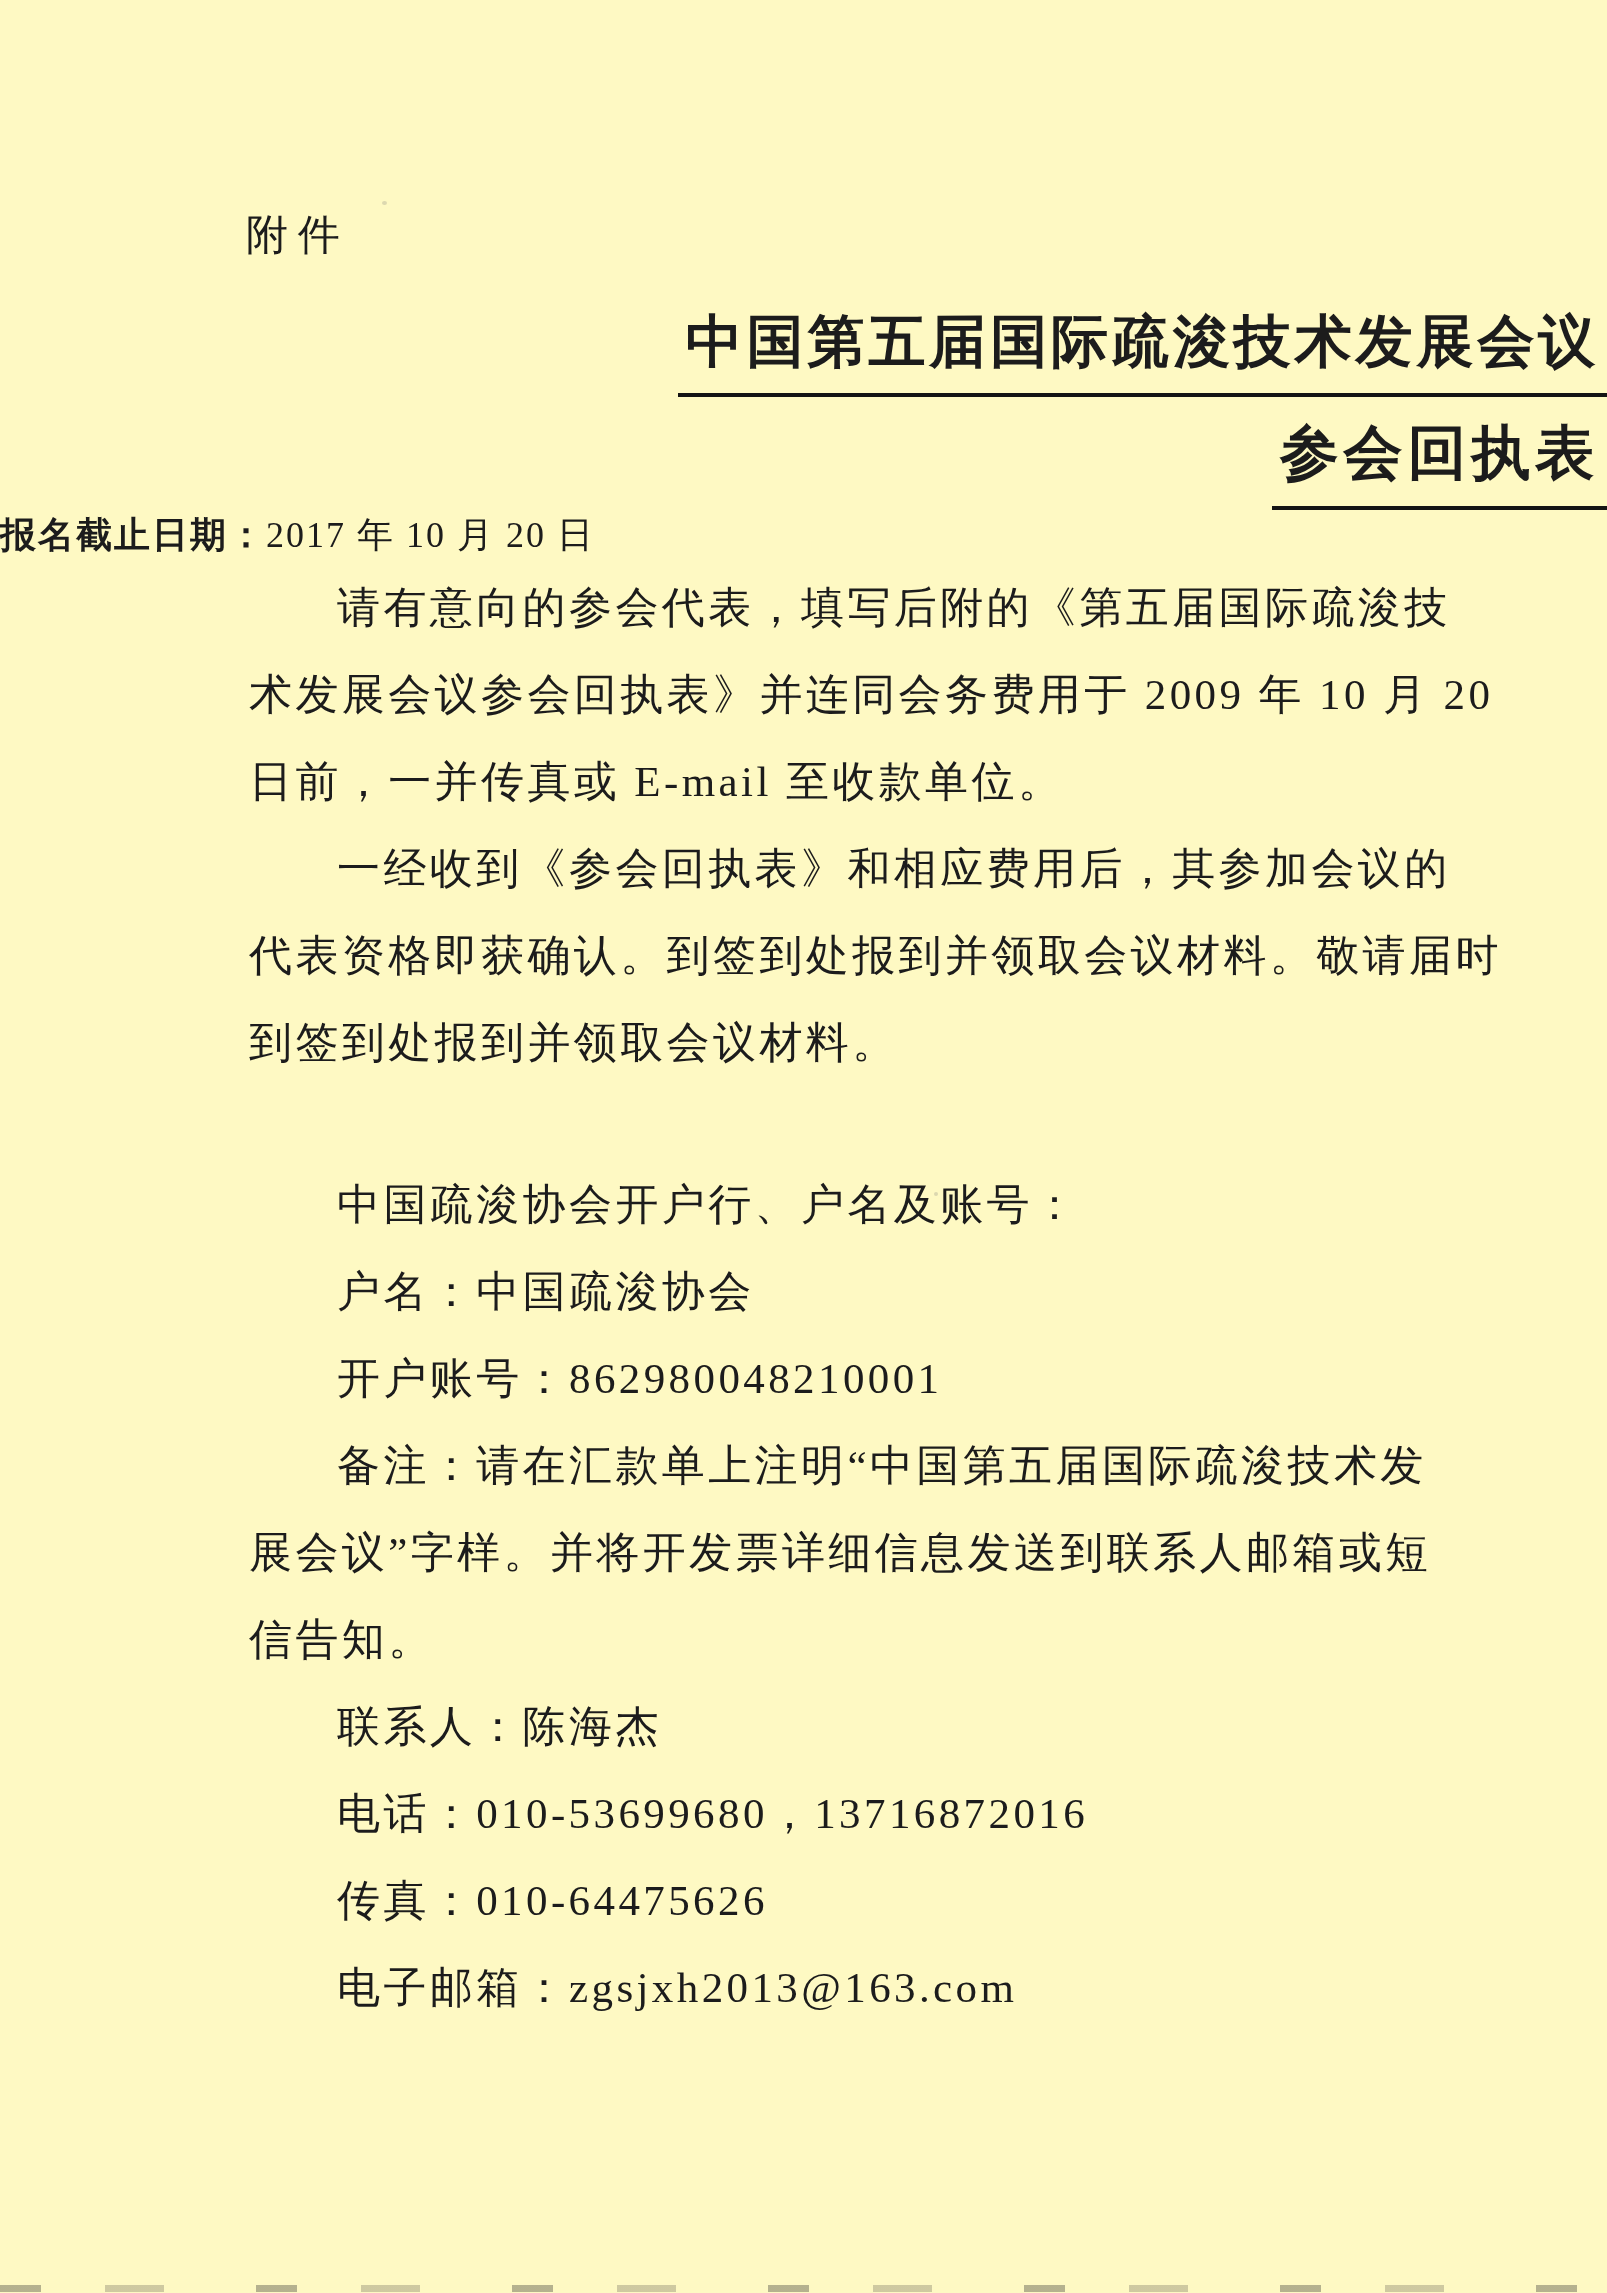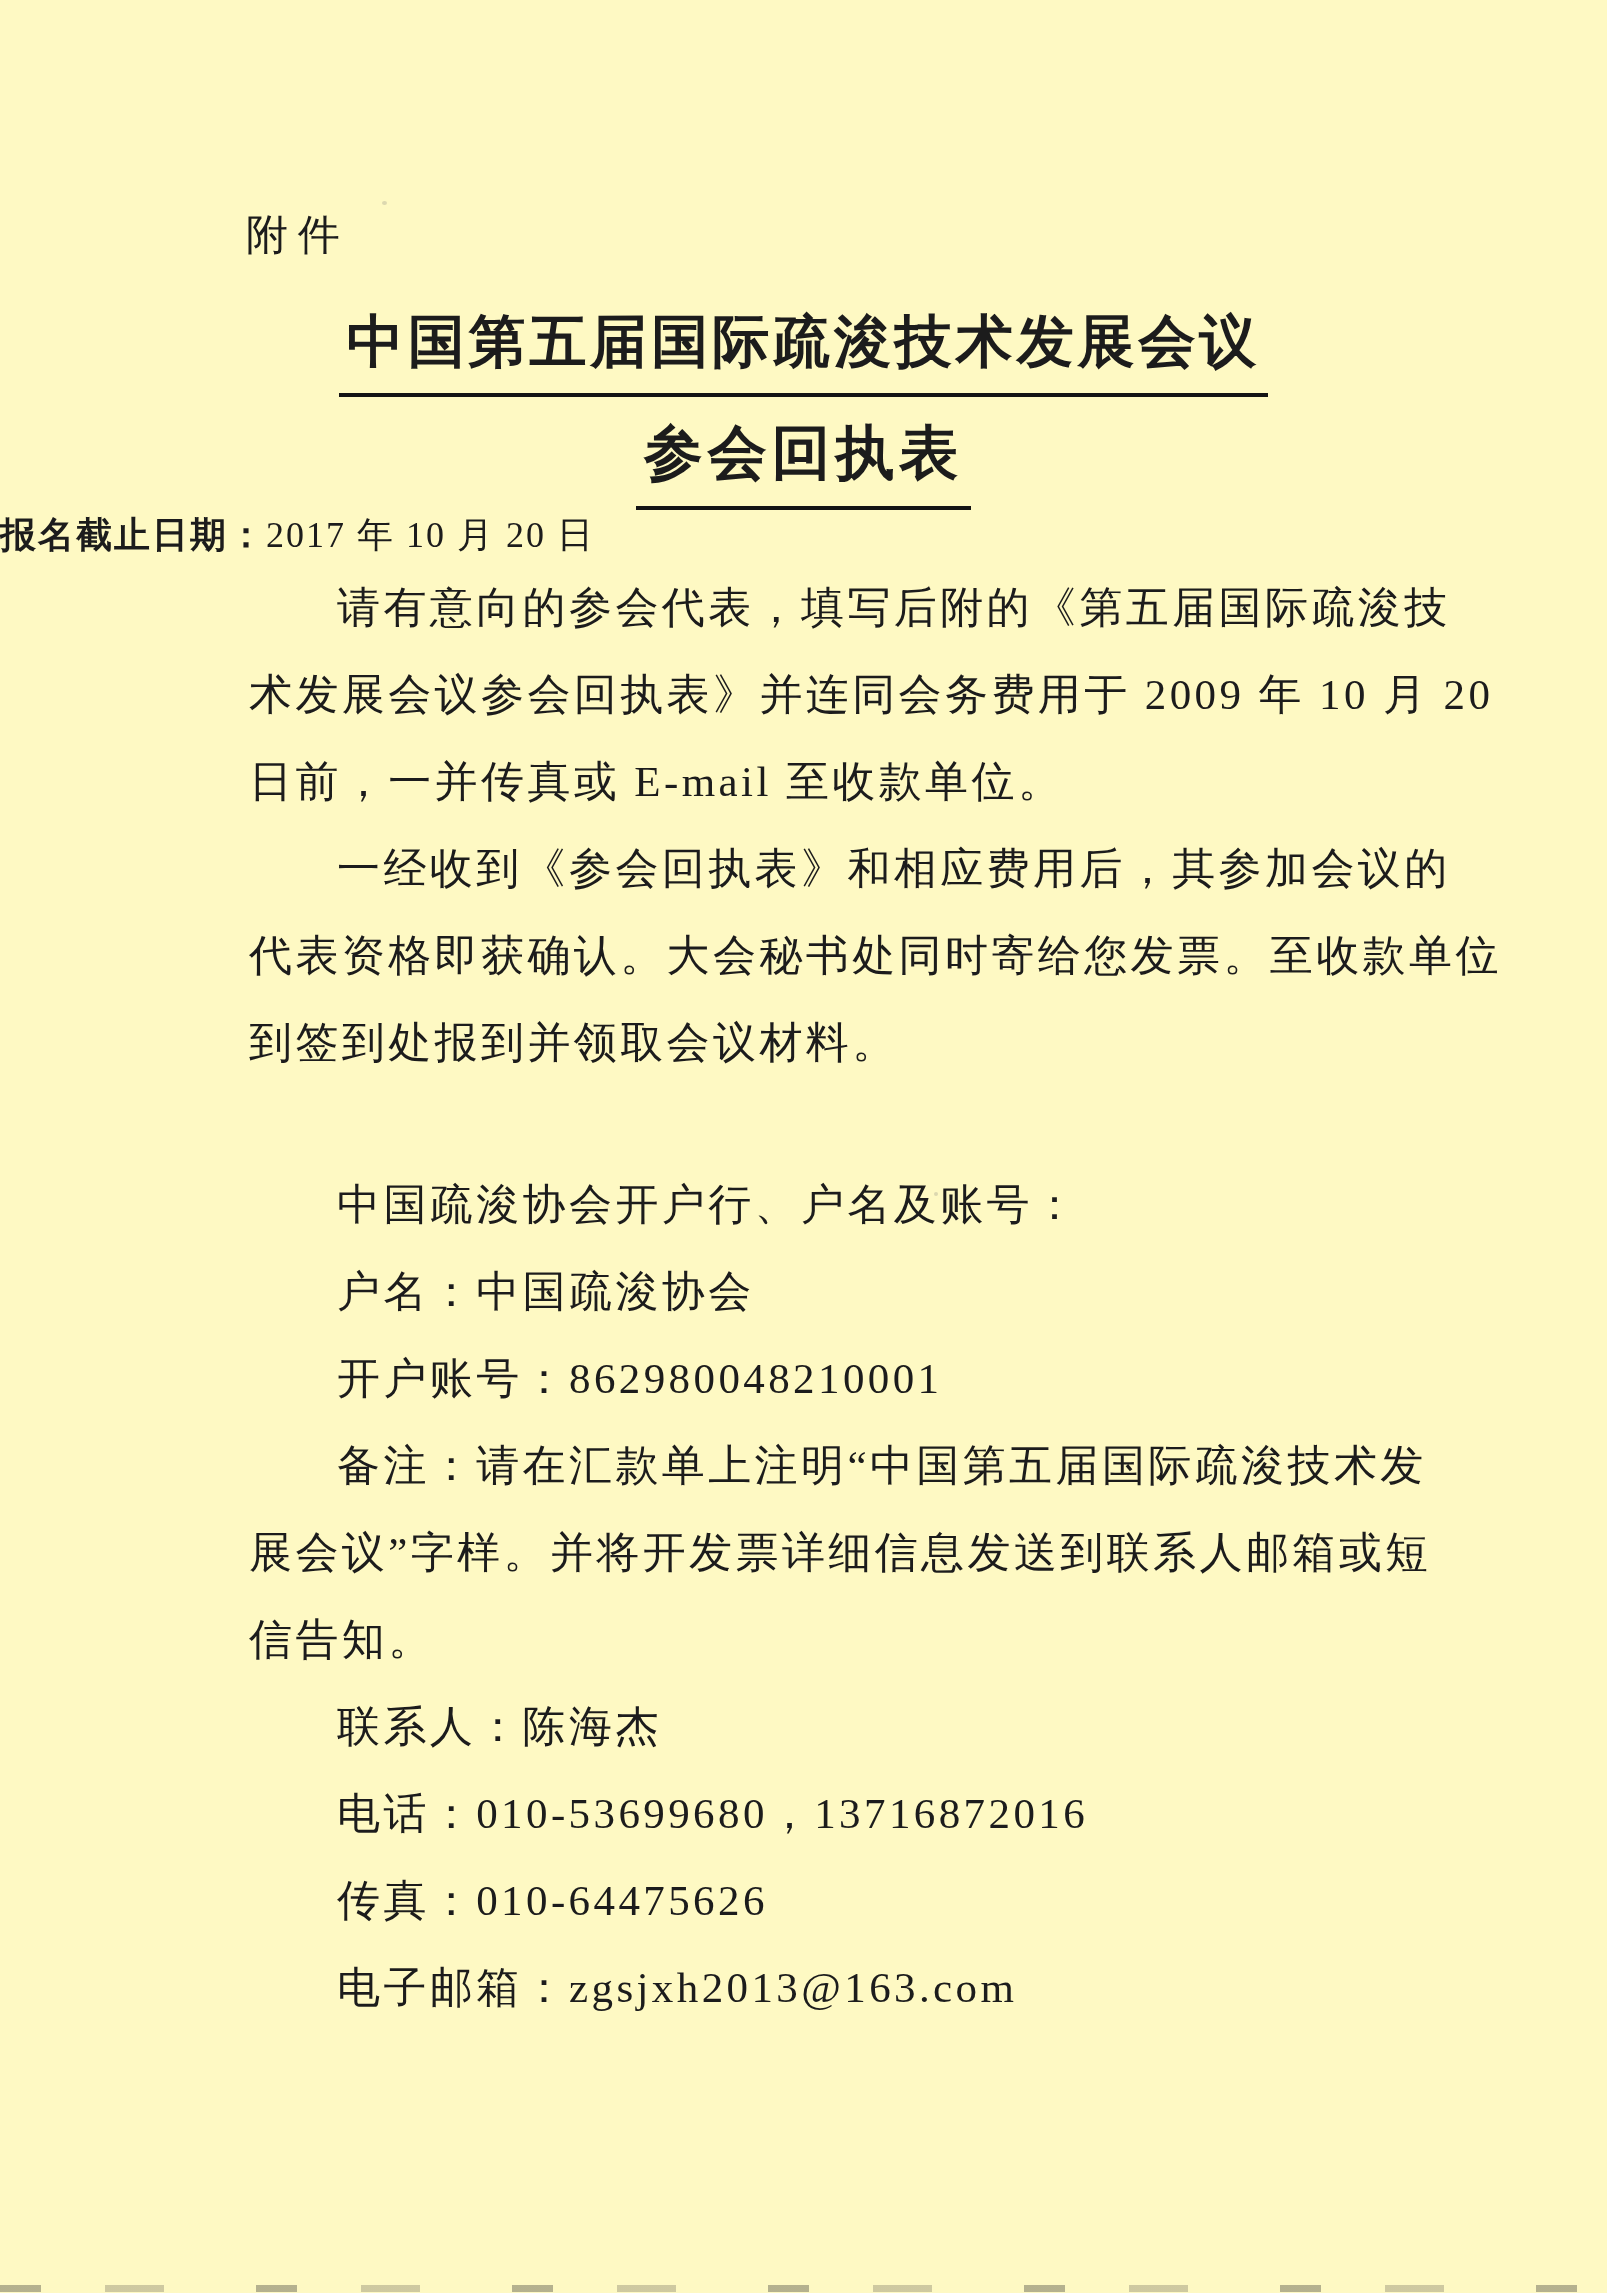--- a/index.html
+++ b/index.html
@@ -22,21 +22,21 @@
     left: 246px;
     top: 207px;
     font-size: 42px;
     letter-spacing: 9.8px;
   }
   
   .title-wrap {
     position: absolute;
     left: 0;
     right: 0;
-    text-align: center;
+    text-align: right;
   }
   .title1-wrap { top: 304px; }
   .title2-wrap { top: 414px; }
   .title-text {
     display: inline-block;
     font-family: "Liberation Sans", "DejaVu Sans", sans-serif;
     font-weight: bold;
     font-size: 57px;
     letter-spacing: 3.9px;
     border-bottom: 4.9px solid #141414;
@@ -123,21 +123,21 @@
     <span class="dl-label">报名截止日期：</span><span class="dl-value">2017 年 10 月 20 日</span>
   </div>
 
   <div class="body-col">
 
     <div class="bline indent">请有意向的参会代表，填写后附的《第五届国际疏浚技</div>
     <div class="bline">术发展会议参会回执表》并连同会务费用于 2009 年 10 月 20</div>
     <div class="bline">日前，一并传真或 E-mail 至收款单位。</div>
 
     <div class="bline indent">一经收到《参会回执表》和相应费用后，其参加会议的</div>
-    <div class="bline">代表资格即获确认。大会秘书处同时寄给您发票。至收款单位</div>
+    <div class="bline">代表资格即获确认。到签到处报到并领取会议材料。敬请届时</div>
     <div class="bline">到签到处报到并领取会议材料。</div>
 
     <div class="spacer"></div>
 
     <div class="bline indent">中国疏浚协会开户行、户名及账号：</div>
     <div class="bline indent">户名：中国疏浚协会</div>
     <div class="bline indent">开户账号：862980048210001</div>
 
     <div class="bline indent">备注：请在汇款单上注明“中国第五届国际疏浚技术发</div>
     <div class="bline">展会议”字样。并将开发票详细信息发送到联系人邮箱或短</div>

